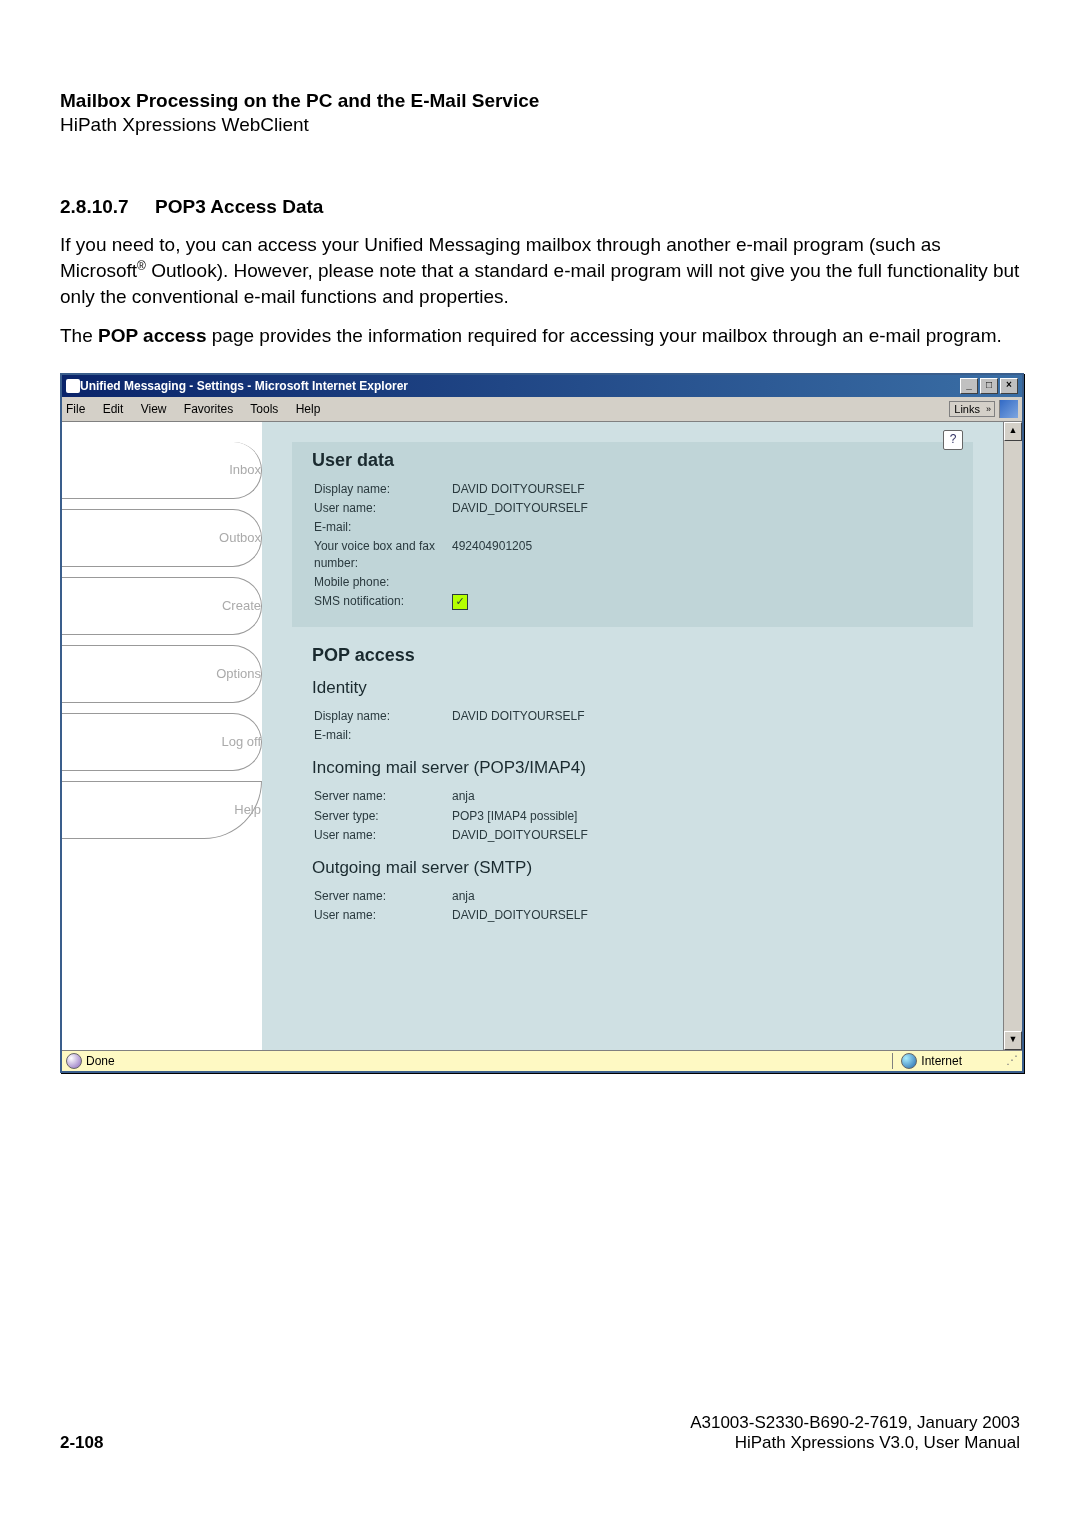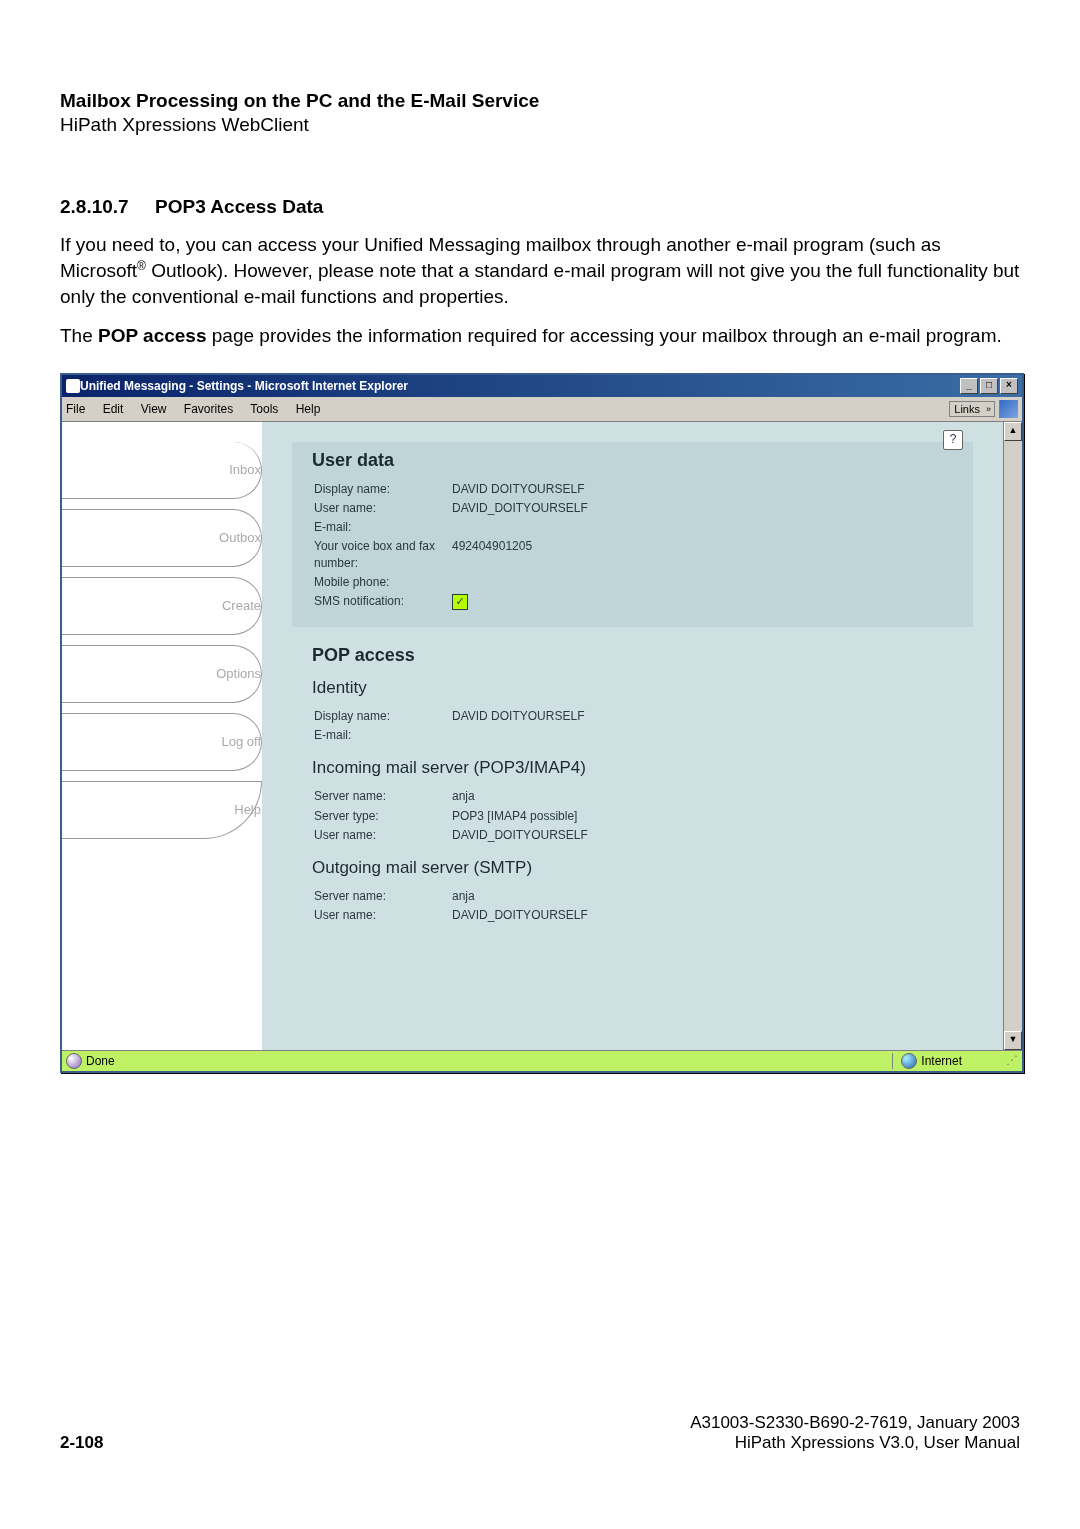--- a/index.html
+++ b/index.html
@@ -214,21 +214,21 @@
     height: 17px;
     background: #d4d0c8;
     border: 1px solid #fff;
     border-right-color: #404040;
     border-bottom-color: #404040;
     text-align: center;
     font-size: 9px;
     line-height: 14px;
   }
   .statusbar {
-    background: #bef264;
+    background: #fef9c3;
     border-top: 1px solid #808080;
     height: 20px;
     display: flex;
     align-items: center;
     justify-content: space-between;
     font-family: Tahoma, sans-serif;
     font-size: 12px;
     padding: 0 4px;
   }
   .status-left { display: flex; align-items: center; gap: 4px; }

